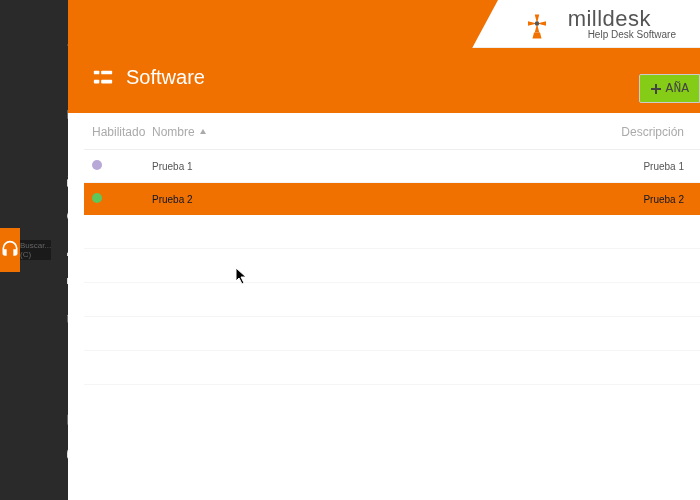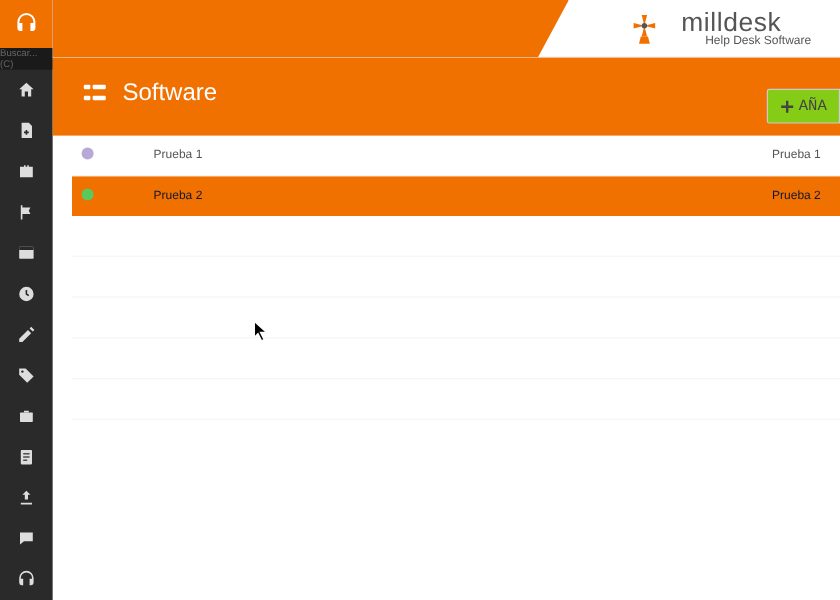--- a/index.html
+++ b/index.html
@@ -1,25 +1,25 @@
 <!DOCTYPE html>
 <html><head>
 <meta charset="utf-8">
 <style>
 * { margin: 0; padding: 0; box-sizing: border-box; }
 body { font-family: Arial, sans-serif; width: 700px; height: 500px; overflow: hidden; background: #fff; }
 .app { display: flex; width: 100%; height: 100%; }
-.sidebar { width: 44px; background: #2a2a2a; display: flex; flex-direction: column; align-items: center; padding-top: 0; }
+.sidebar { width: 68px; background: #2a2a2a; display: flex; flex-direction: row; align-items: center; padding-top: 0; }
 .sidebar-top { width: 44px; height: 44px; background: #f07000; display: flex; align-items: center; justify-content: center; }
 .sidebar-search { width: 44px; height: 20px; background: #1a1a1a; font-size: 8px; color: #666; display:flex; align-items:center; justify-content:center; }
 .sidebar-item { width: 44px; height: 34px; display: flex; align-items: center; justify-content: center; color: #ddd; cursor: pointer; }
 .main { flex: 1; display: flex; flex-direction: column; background: #fff; position: relative; }
 .logo-bar { height: 48px; background: #fff; display: flex; align-items: center; justify-content: flex-end; padding-right: 24px; border-bottom: 1px solid #eee; position: relative; }
 .logo-bar::before { content:""; position:absolute; left:0; top:0; width:430px; height:48px; background:#f07000; clip-path: polygon(0 0, 100% 0, 94% 100%, 0 100%); }
-.logo { display: flex; align-items: flex-start; gap: 16px; z-index:1; }
+.logo { display: flex; align-items: flex-end; gap: 16px; z-index:1; }
 .logo-text { display: flex; flex-direction: column; line-height: 1; }
 .logo-name { font-size: 22px; color: #555; font-weight: 400; letter-spacing: 0.5px; }
 .logo-sub { font-size: 10px; color: #555; margin-left: 20px; }
 .header { background: #f07000; color: #fff; padding: 18px 24px 24px 24px; position: relative; }
 .header-title { display: flex; align-items: center; gap: 12px; font-size: 20px; font-weight: 300; }
 .add-btn { position: absolute; right: 0; bottom: 10px; background: #84cc16; border: 1px solid #ccc; padding: 6px 10px; font-size: 13px; color: #444; cursor: pointer; display: flex; align-items: center; gap: 4px; border-radius: 2px 0 0 2px; font-family: Liberation Mono, monospace; }
 .table-wrap { flex: 1; overflow: auto; padding: 0 0 0 16px; }
 .table-head { display: flex; color: #aaa; font-size: 12px; padding: 12px 8px 10px 8px; border-bottom: 1px solid #eee; }
 .col-enabled { width: 60px; }
 .col-name { flex: 1; display:flex; align-items:center; gap:4px; }
@@ -183,20 +183,32 @@
         <span>
             <svg width="12" height="12" viewBox="0 0 12 12">
               <path d="M5 1h2v4h4v2H7v4H5V7H1V5h4z" fill="#444"></path>
             </svg>
           </span>
         <span>AÑA</span>
       </button>
     </div>
 
     <div class="table-wrap">
+      <div class="table-head">
+        <div class="col-enabled">Habilitado</div>
+        <div class="col-name">
+          <span>Nombre</span>
+          <span>
+              <svg width="8" height="8" viewBox="0 0 8 8">
+                <path d="M4 1 L7 6 H1 Z" fill="#aaa"></path>
+              </svg>
+            </span>
+        </div>
+        <div class="col-desc">Descripción</div>
+      </div>
       <div id="rows">
           <div class="row">
             <div class="col-enabled"><span class="status-dot" style="background: rgb(184, 168, 216);"></span></div>
             <div class="col-name">Prueba 1</div>
             <div class="col-desc">Prueba 1</div>
           </div>
           <div class="row selected">
             <div class="col-enabled"><span class="status-dot" style="background: rgb(91, 200, 91);"></span></div>
             <div class="col-name">Prueba 2</div>
             <div class="col-desc">Prueba 2</div>

